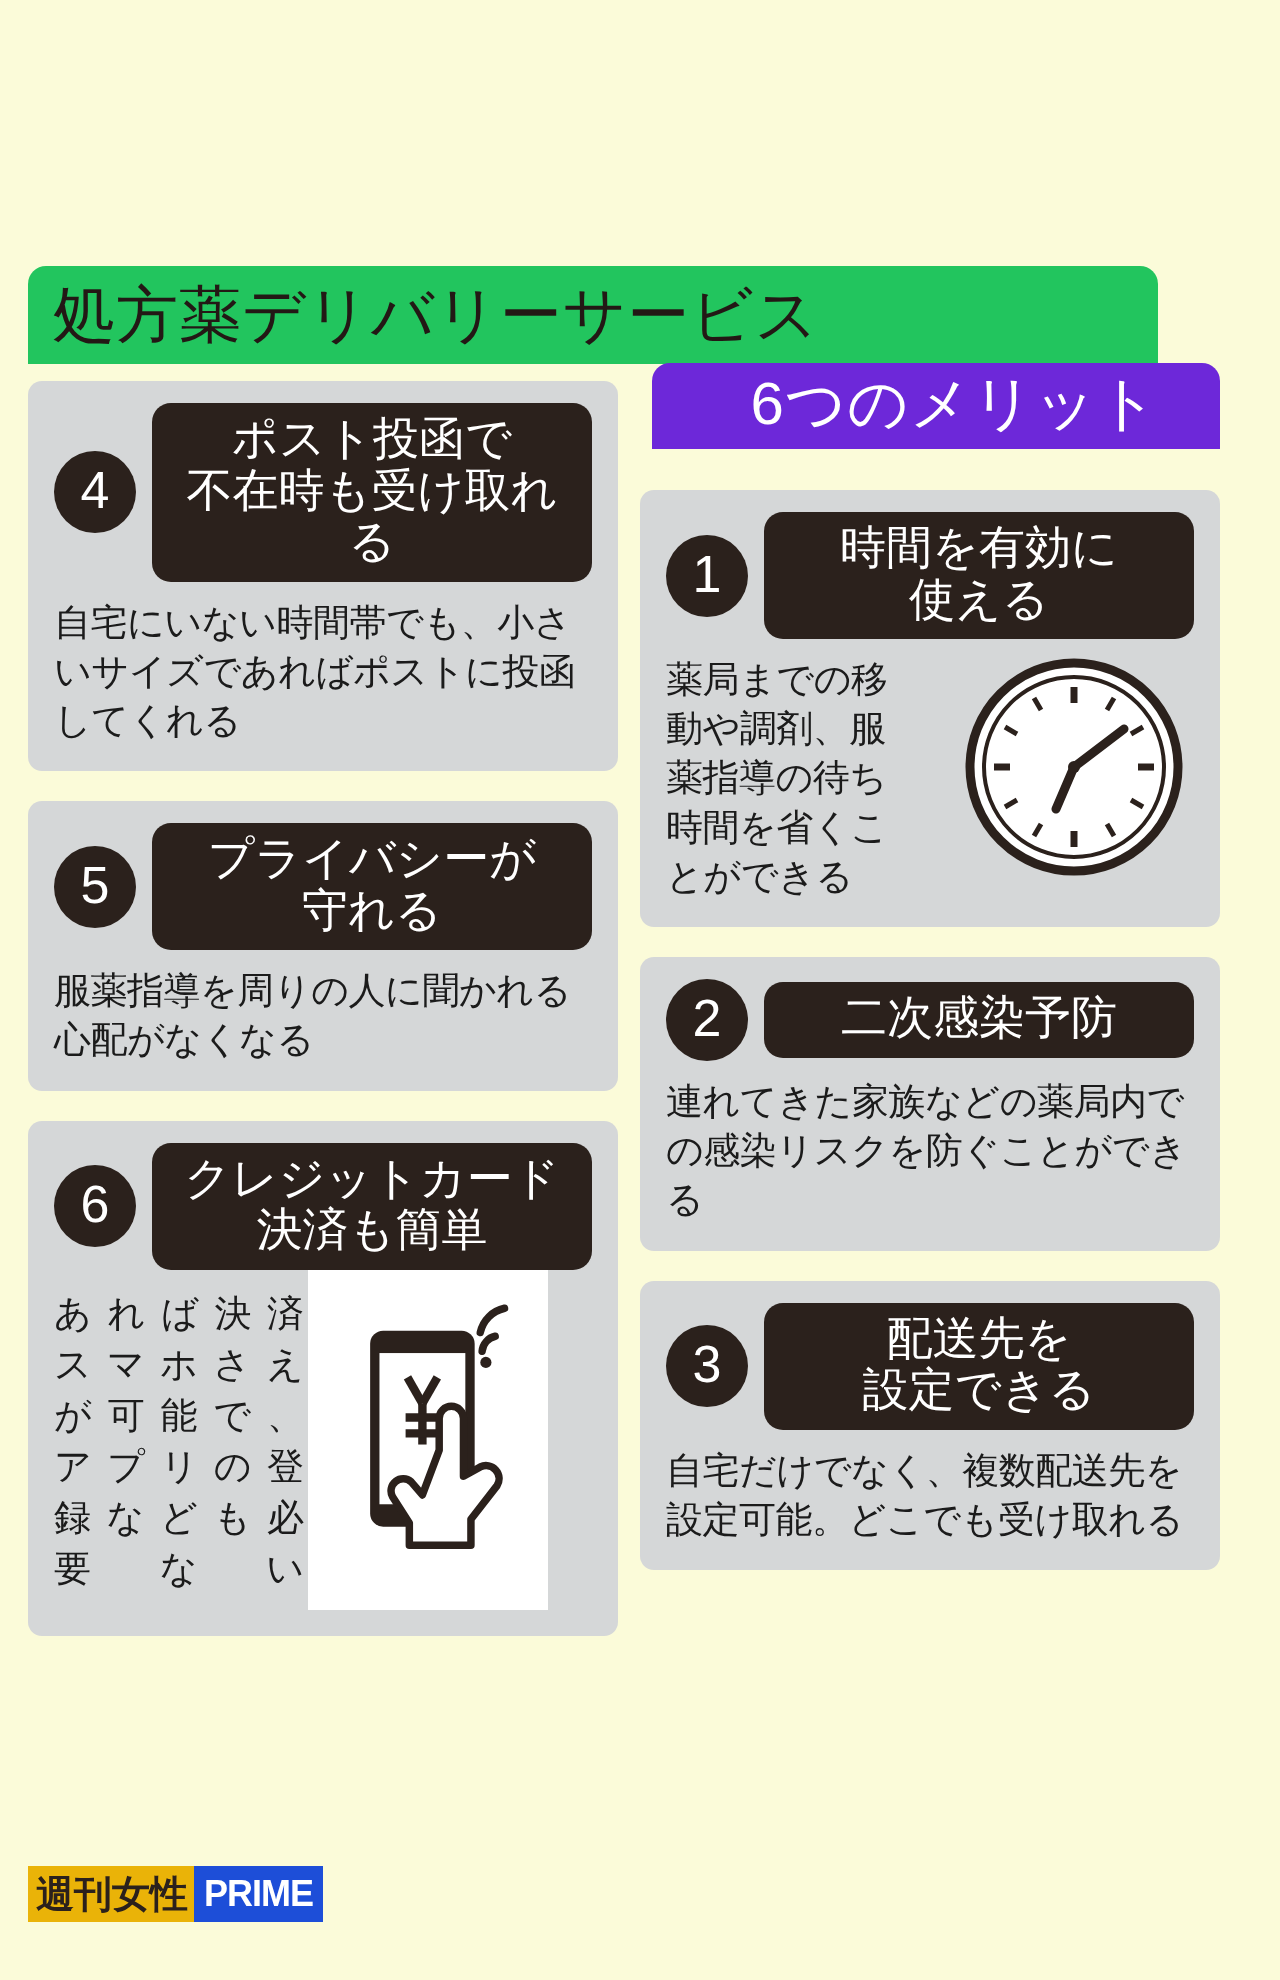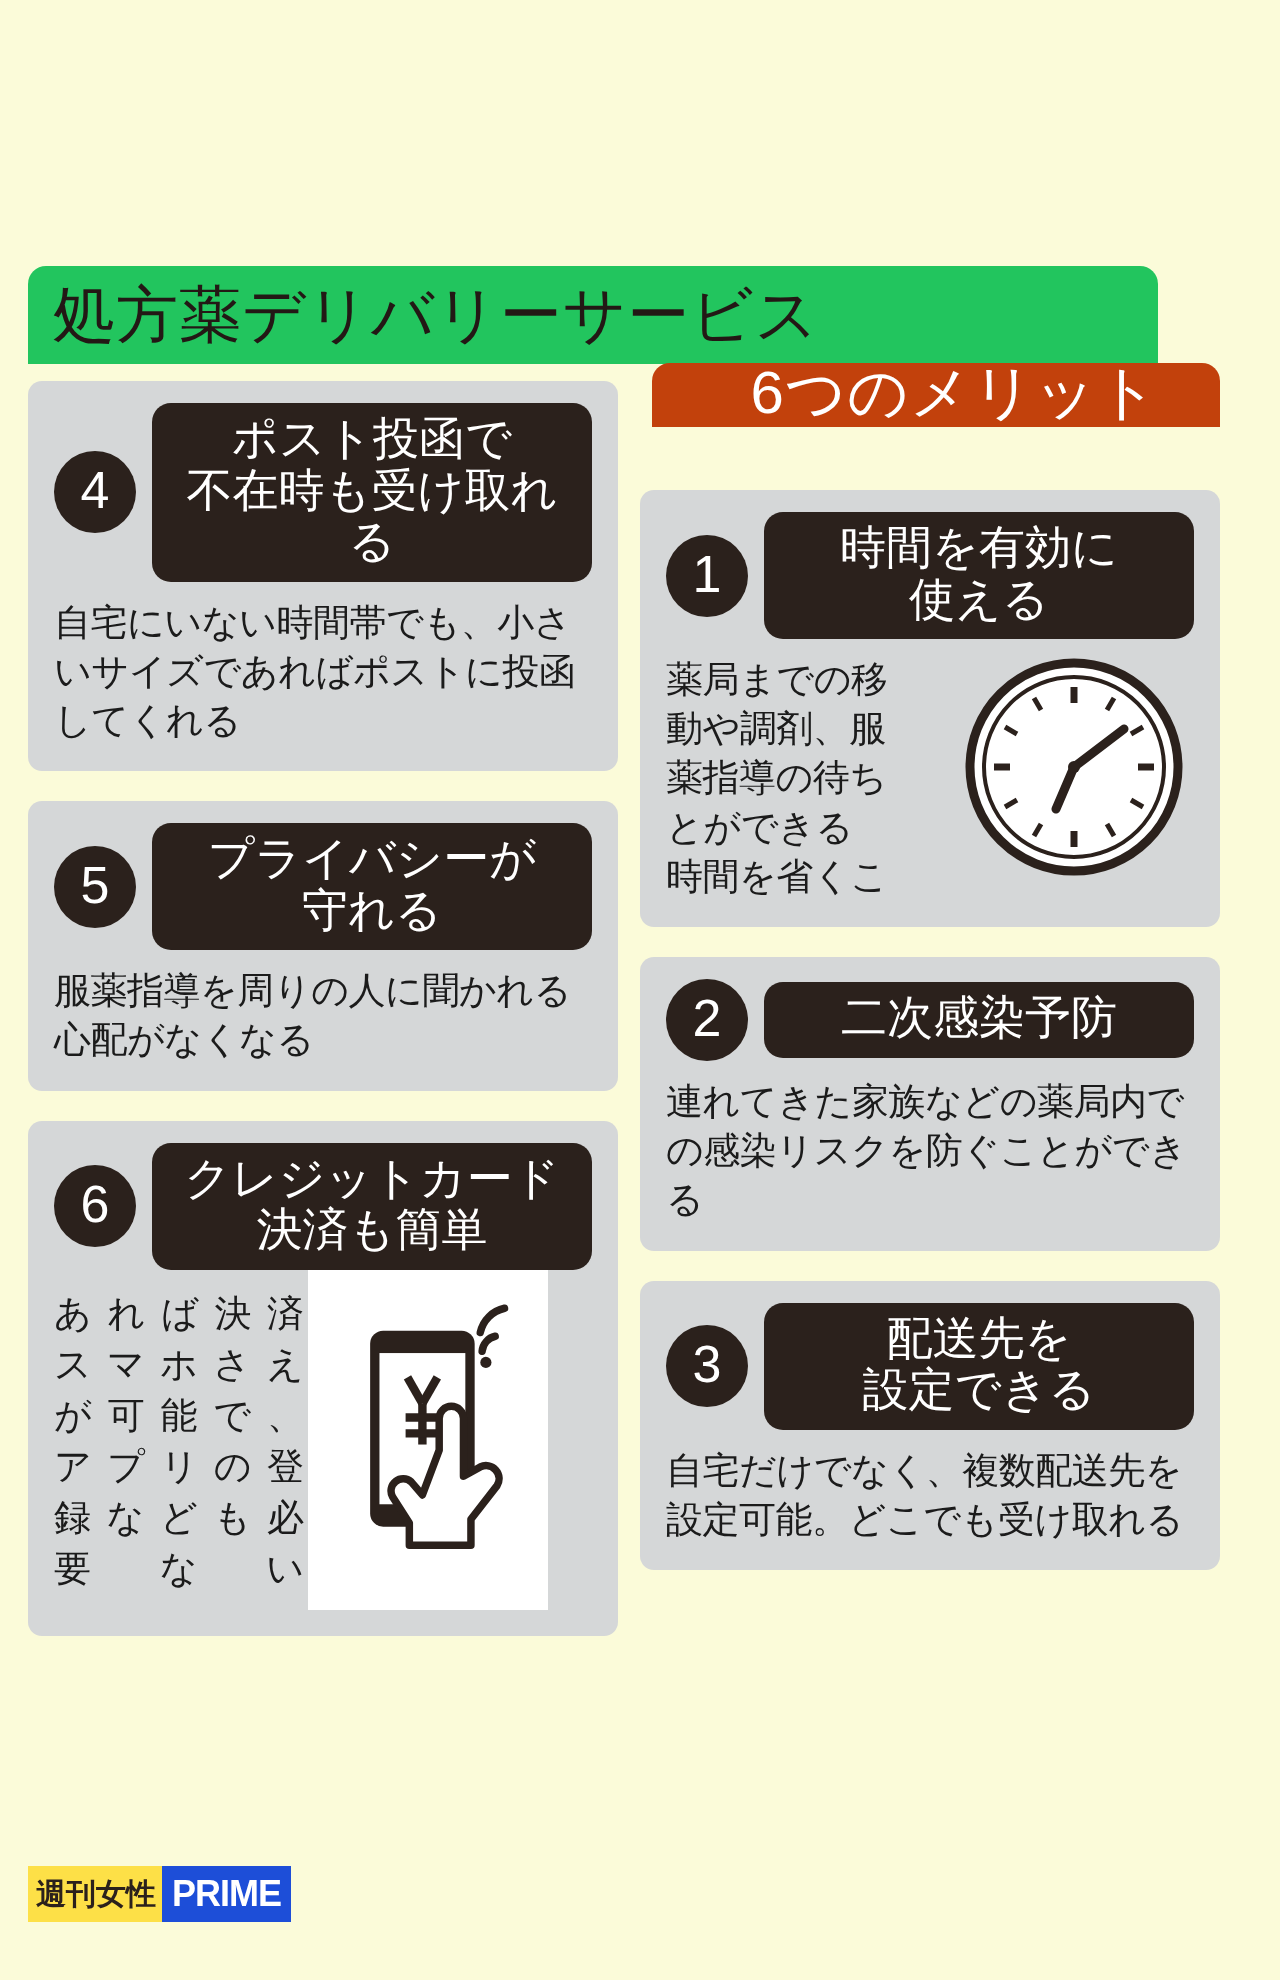--- a/index.html
+++ b/index.html
@@ -27,22 +27,22 @@
     padding-left: 25px;
     line-height: 1;
     white-space: nowrap;
     font-weight: 400;
   }
 
   
   .merit-header {
     position: absolute;
     left: 652px; top: 363px;
-    width: 568px; height: 64px;
-    background: #c2410c;
+    width: 568px; height: 86px;
+    background: #6d28d9;
     border-radius: 18px 18px 0 0;
     display: flex; align-items: center; justify-content: center; padding-left: 38px;
   }
   .merit-header-text {
     color: #ffffff;
     font-size: 60px;
     line-height: 1;
     letter-spacing: 1px;
     white-space: nowrap;
     padding-bottom: 4px;
@@ -130,22 +130,22 @@
   }
 
   
   .watermark {
     position: absolute;
     left: 28px; top: 1866px;
     display: flex; align-items: stretch;
     height: 56px;
   }
   .wm-a {
-    background:#fde047; color:#2b211c;
-    font-size: 30px; line-height: 56px;
+    background:#eab308; color:#2b211c;
+    font-size: 38px; line-height: 56px;
     padding: 0 6px 0 8px; letter-spacing: 0px;
     font-weight: 700;
   }
   .wm-b {
     background:#1d4ed8; color:#ffffff;
     font-size: 36px; line-height: 56px;
     padding: 0 10px; font-weight: 700; 
     letter-spacing: -1px;
   }
 </style>
@@ -246,22 +246,22 @@
         <div class="headline">
           <span>時間を有効に</span>
           <span>使える</span>
         </div>
       </div>
       <div class="card-body-flex">
         <div class="body-text">
           <div>薬局までの移</div>
           <div>動や調剤、服</div>
           <div>薬指導の待ち</div>
+          <div>時間を省くこ</div>
           <div>とができる</div>
-          <div>時間を省くこ</div>
         </div>
         <div class="clock-wrap">
           <svg viewBox="0 0 220 220" width="220" height="220">
             <circle cx="110" cy="110" r="104" fill="#ffffff" stroke="#2b211c" stroke-width="9"></circle>
             <circle cx="110" cy="110" r="90" fill="#ffffff" stroke="#2b211c" stroke-width="4"></circle>
             <g stroke="#2b211c" stroke-width="7" stroke-linecap="butt">
               <line x1="110" y1="30" x2="110" y2="46"></line>
               <line x1="110" y1="174" x2="110" y2="190"></line>
               <line x1="30" y1="110" x2="46" y2="110"></line>
               <line x1="174" y1="110" x2="190" y2="110"></line>

